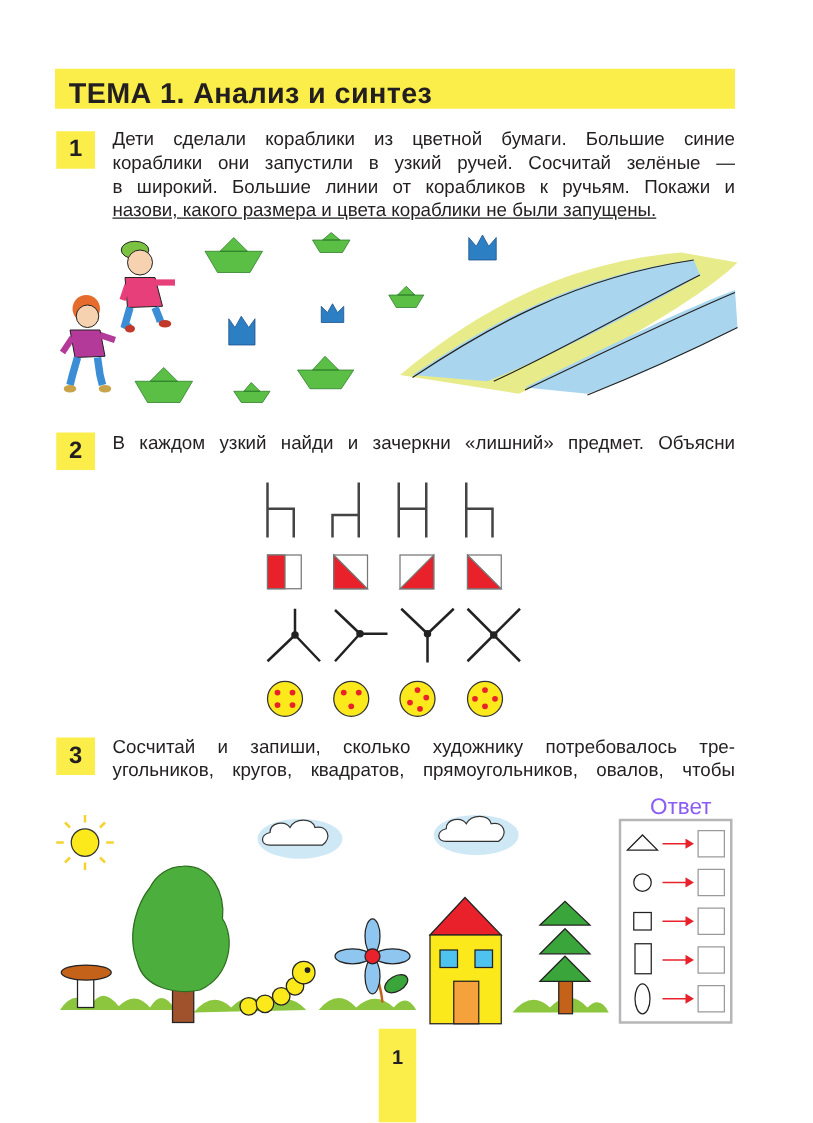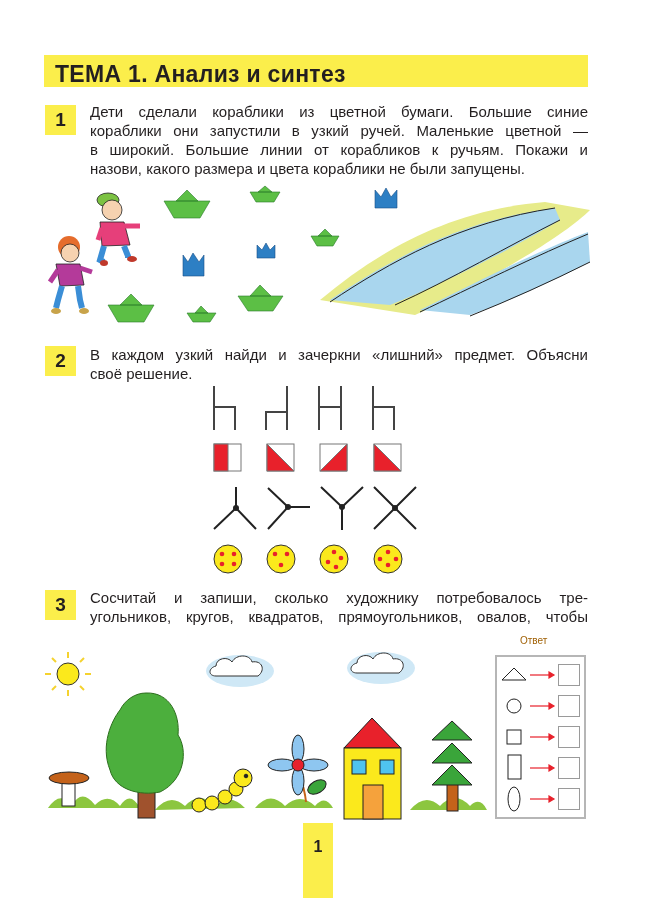--- a/index.html
+++ b/index.html
@@ -3,38 +3,38 @@
 <meta charset="utf-8">
 <style>
   html,body{margin:0;padding:0;background:#fff;}
   body{width:650px;height:898px;position:relative;overflow:hidden;font-family:"Liberation Sans",sans-serif;color:#231f20;}
   .abs{position:absolute;}
   .topic-bar{left:44px;top:55px;width:544px;height:32px;background:#fbee4b;}
   .topic-title{left:55px;top:61px;font-size:23px;font-weight:bold;letter-spacing:0.3px;}
   .num-badge{width:31px;height:30px;background:#fbee4b;font-weight:bold;font-size:19px;text-align:center;line-height:30px;}
   .task-text{font-size:15px;line-height:19px;text-align:justify;width:498px;}
   .task-text .ln{display:block;text-align:justify;text-align-last:justify;}
-  .task-text .ln.last{text-align-last:left;}
+  .task-text .ln.last{text-align-last:left;text-decoration:underline;}
   .answer-box{left:495px;top:655px;width:91px;height:164px;border:2px solid #b6b6b6;box-sizing:border-box;background:#fff;}
-  .answer-label{left:520px;top:635px;font-size:10px;color:#a16207;}
+  .answer-label{left:520px;top:635px;font-size:18px;color:#8b5cf6;}
   .ans-cell{position:absolute;left:61px;width:20px;height:20px;border:1px solid #9a9a9a;background:#fff;}
   .page-tab{left:303px;top:823px;width:30px;height:75px;background:#fbee4b;}
   .page-num{left:303px;top:838px;width:30px;text-align:center;font-weight:bold;font-size:16px;}
   svg{position:absolute;overflow:visible;}
 </style>
 </head>
 <body>
 
 <div class="abs topic-bar"></div>
 <div class="abs topic-title">ТЕМА 1. Анализ и синтез</div>
 
 <div class="abs num-badge" style="left:45px;top:105px;">1</div>
 <div class="abs task-text" style="left:90px;top:102px;">
   <span class="ln">Дети сделали кораблики из цветной бумаги. Большие синие</span>
-  <span class="ln">кораблики они запустили в узкий ручей. Маленькие цветной —</span>
+  <span class="ln">кораблики они запустили в узкий ручей. Сосчитай зелёные —</span>
   <span class="ln">в широкий. Большие линии от корабликов к ручьям. Покажи и</span>
   <span class="ln last">назови, какого размера и цвета кораблики не были запущены.</span>
 </div>
 
 <svg style="left:0;top:0;" width="650" height="898">
 
   <g>
     <ellipse cx="108" cy="200" rx="11" ry="7" fill="#7cc242" stroke="#222" stroke-width="0.8"></ellipse>
     <circle cx="112" cy="210" r="10" fill="#f6d2b0" stroke="#222" stroke-width="0.8"></circle>
     <path d="M100 222 L124 222 L130 245 L102 246 Z" fill="#e63f7a" stroke="#222" stroke-width="0.8"></path>
@@ -80,21 +80,20 @@
     <path d="M330 302 C 390 262, 460 222, 555 208" stroke="#222" stroke-width="1" fill="none"></path>
     <path d="M395 305 C 450 280, 510 245, 560 220" stroke="#222" stroke-width="1" fill="none"></path>
     <path d="M420 312 C 470 288, 540 254, 588 234" stroke="#222" stroke-width="1" fill="none"></path>
     <path d="M470 316 C 510 300, 550 282, 590 262" stroke="#222" stroke-width="1" fill="none"></path>
   </g>
 </svg>
 
 <div class="abs num-badge" style="left:45px;top:346px;">2</div>
 <div class="abs task-text" style="left:90px;top:345px;">
   <span class="ln">В каждом узкий найди и зачеркни «лишний» предмет. Объясни</span>
-  <span class="ln last">своё решение.</span>
 </div>
 
 <svg style="left:0;top:0;" width="650" height="898">
 
   <g stroke="#444" stroke-width="2" fill="none">
     <path d="M214 386 L214 430 M214 407 L235 407 L235 430"></path>
     <path d="M287 386 L287 430 M287 412 L266 412 L266 430"></path>
     <path d="M319 386 L319 430 M341 386 L341 430 M319 407 L341 407"></path>
     <path d="M373 386 L373 430 M373 407 L394 407 L394 430"></path>
   </g>

